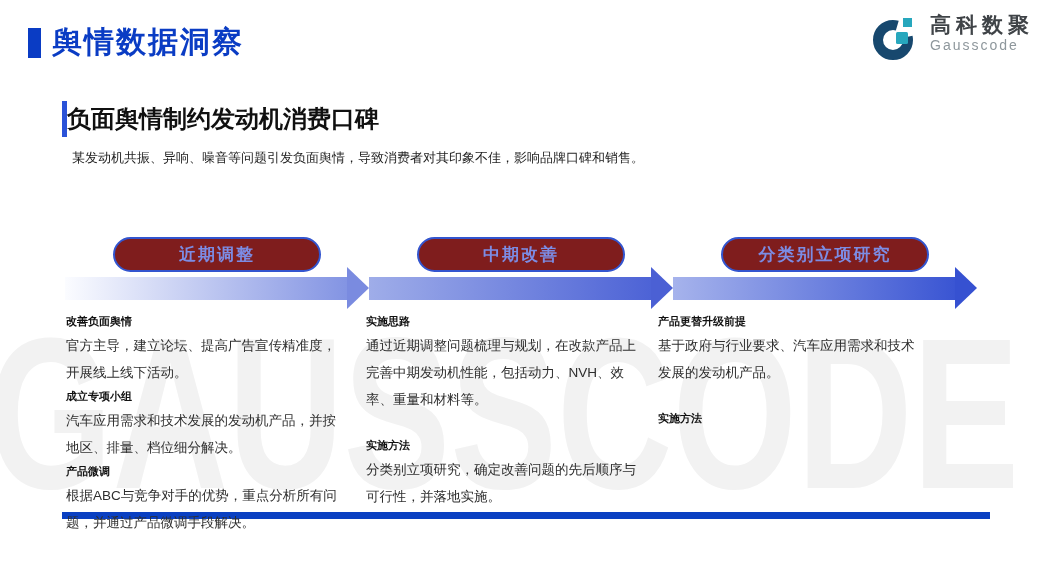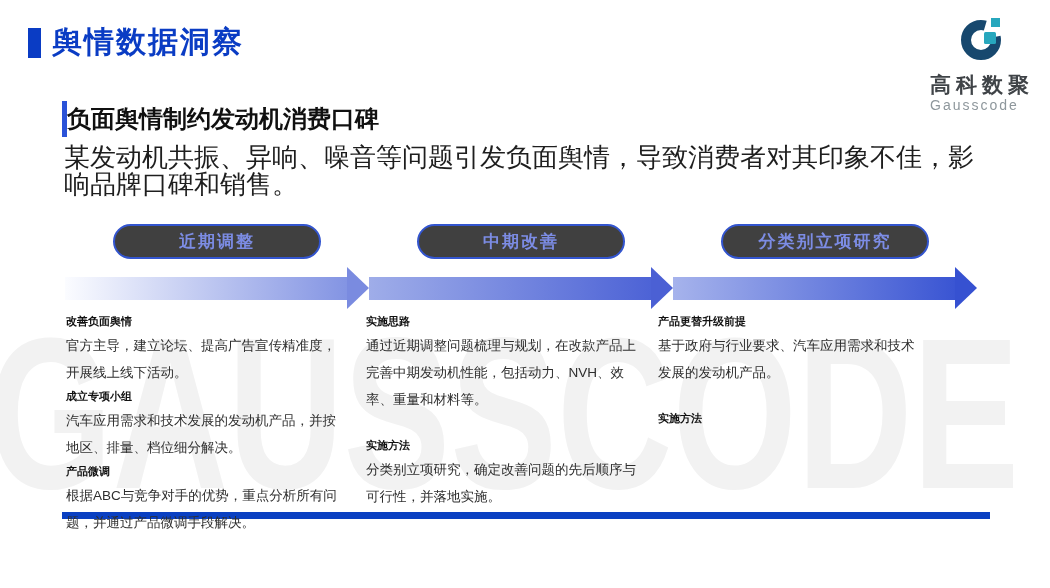--- a/index.html
+++ b/index.html
@@ -11,43 +11,43 @@
     overflow:hidden;
     font-family:"Liberation Sans","DejaVu Sans",sans-serif;
     margin:0 auto;
   }
 
   
   .header-row { position:absolute; left:28px; top:22px; display:flex; align-items:center; gap:11px; }
   .title-bullet { width:13px; height:30px; background:#0a3cc4; }
   .page-title { font-size:30px; font-weight:bold; color:#0a3cc4; letter-spacing:2px; }
 
-  .logo { position:absolute; right:16px; top:13px; display:flex; align-items:center; gap:12px;flex-direction:column; }
+  .logo { position:absolute; right:16px; top:13px; display:flex; align-items:flex-start; gap:12px; }
   .logo-icon { width:48px; height:48px; }
   .logo-text { display:flex; flex-direction:column; }
   .logo-cn { font-size:21px; font-weight:bold; color:#3f4347; letter-spacing:5px; line-height:24px; }
   .logo-en { font-size:14px; color:#8e979c; letter-spacing:2px; line-height:17px; }
 
   
   .section-heading {
     position:absolute; left:62px; top:101px;
     border-left:5px solid #2a52d8; 
     font-size:24px; font-weight:bold; color:#101010; line-height:36px;
   }
   .description {
-    position:absolute; left:64px; top:144px; width:930px;
-    font-size:26px; color:#1e1e1e; line-height:27px;
+    position:absolute; left:72px; top:144px; width:930px;
+    font-size:13px; color:#1e1e1e; line-height:27px;
   }
 
   
   .pills { position:absolute; left:65px; top:221px; width:912px;
            display:grid; grid-template-columns:1fr 1fr 1fr; }
   .pill {
-    width:208px; height:35px; margin:3px auto;
-    border:2px solid #3355cf; border-radius:18px; background:#404040;
+    width:208px; height:35px; margin:16px auto;
+    border:2px solid #3355cf; border-radius:18px; background:#7f1d1d;
     display:flex; align-items:center; justify-content:center;
     font-size:17px; font-weight:bold; color:#7c8ce4; letter-spacing:2px;
   }
 
   
   .arrow { position:absolute; left:65px; top:267px; width:912px; height:42px; display:flex; }
   .arrow-seg { flex:1; display:flex; align-items:center; }
   .arrow-body { flex:1; height:23px; }
   .seg1 .arrow-body { background:linear-gradient(90deg,#fbfcff,#8394e3); }
   .seg2 .arrow-body { background:linear-gradient(90deg,#9fade9,#4d63d6); }

